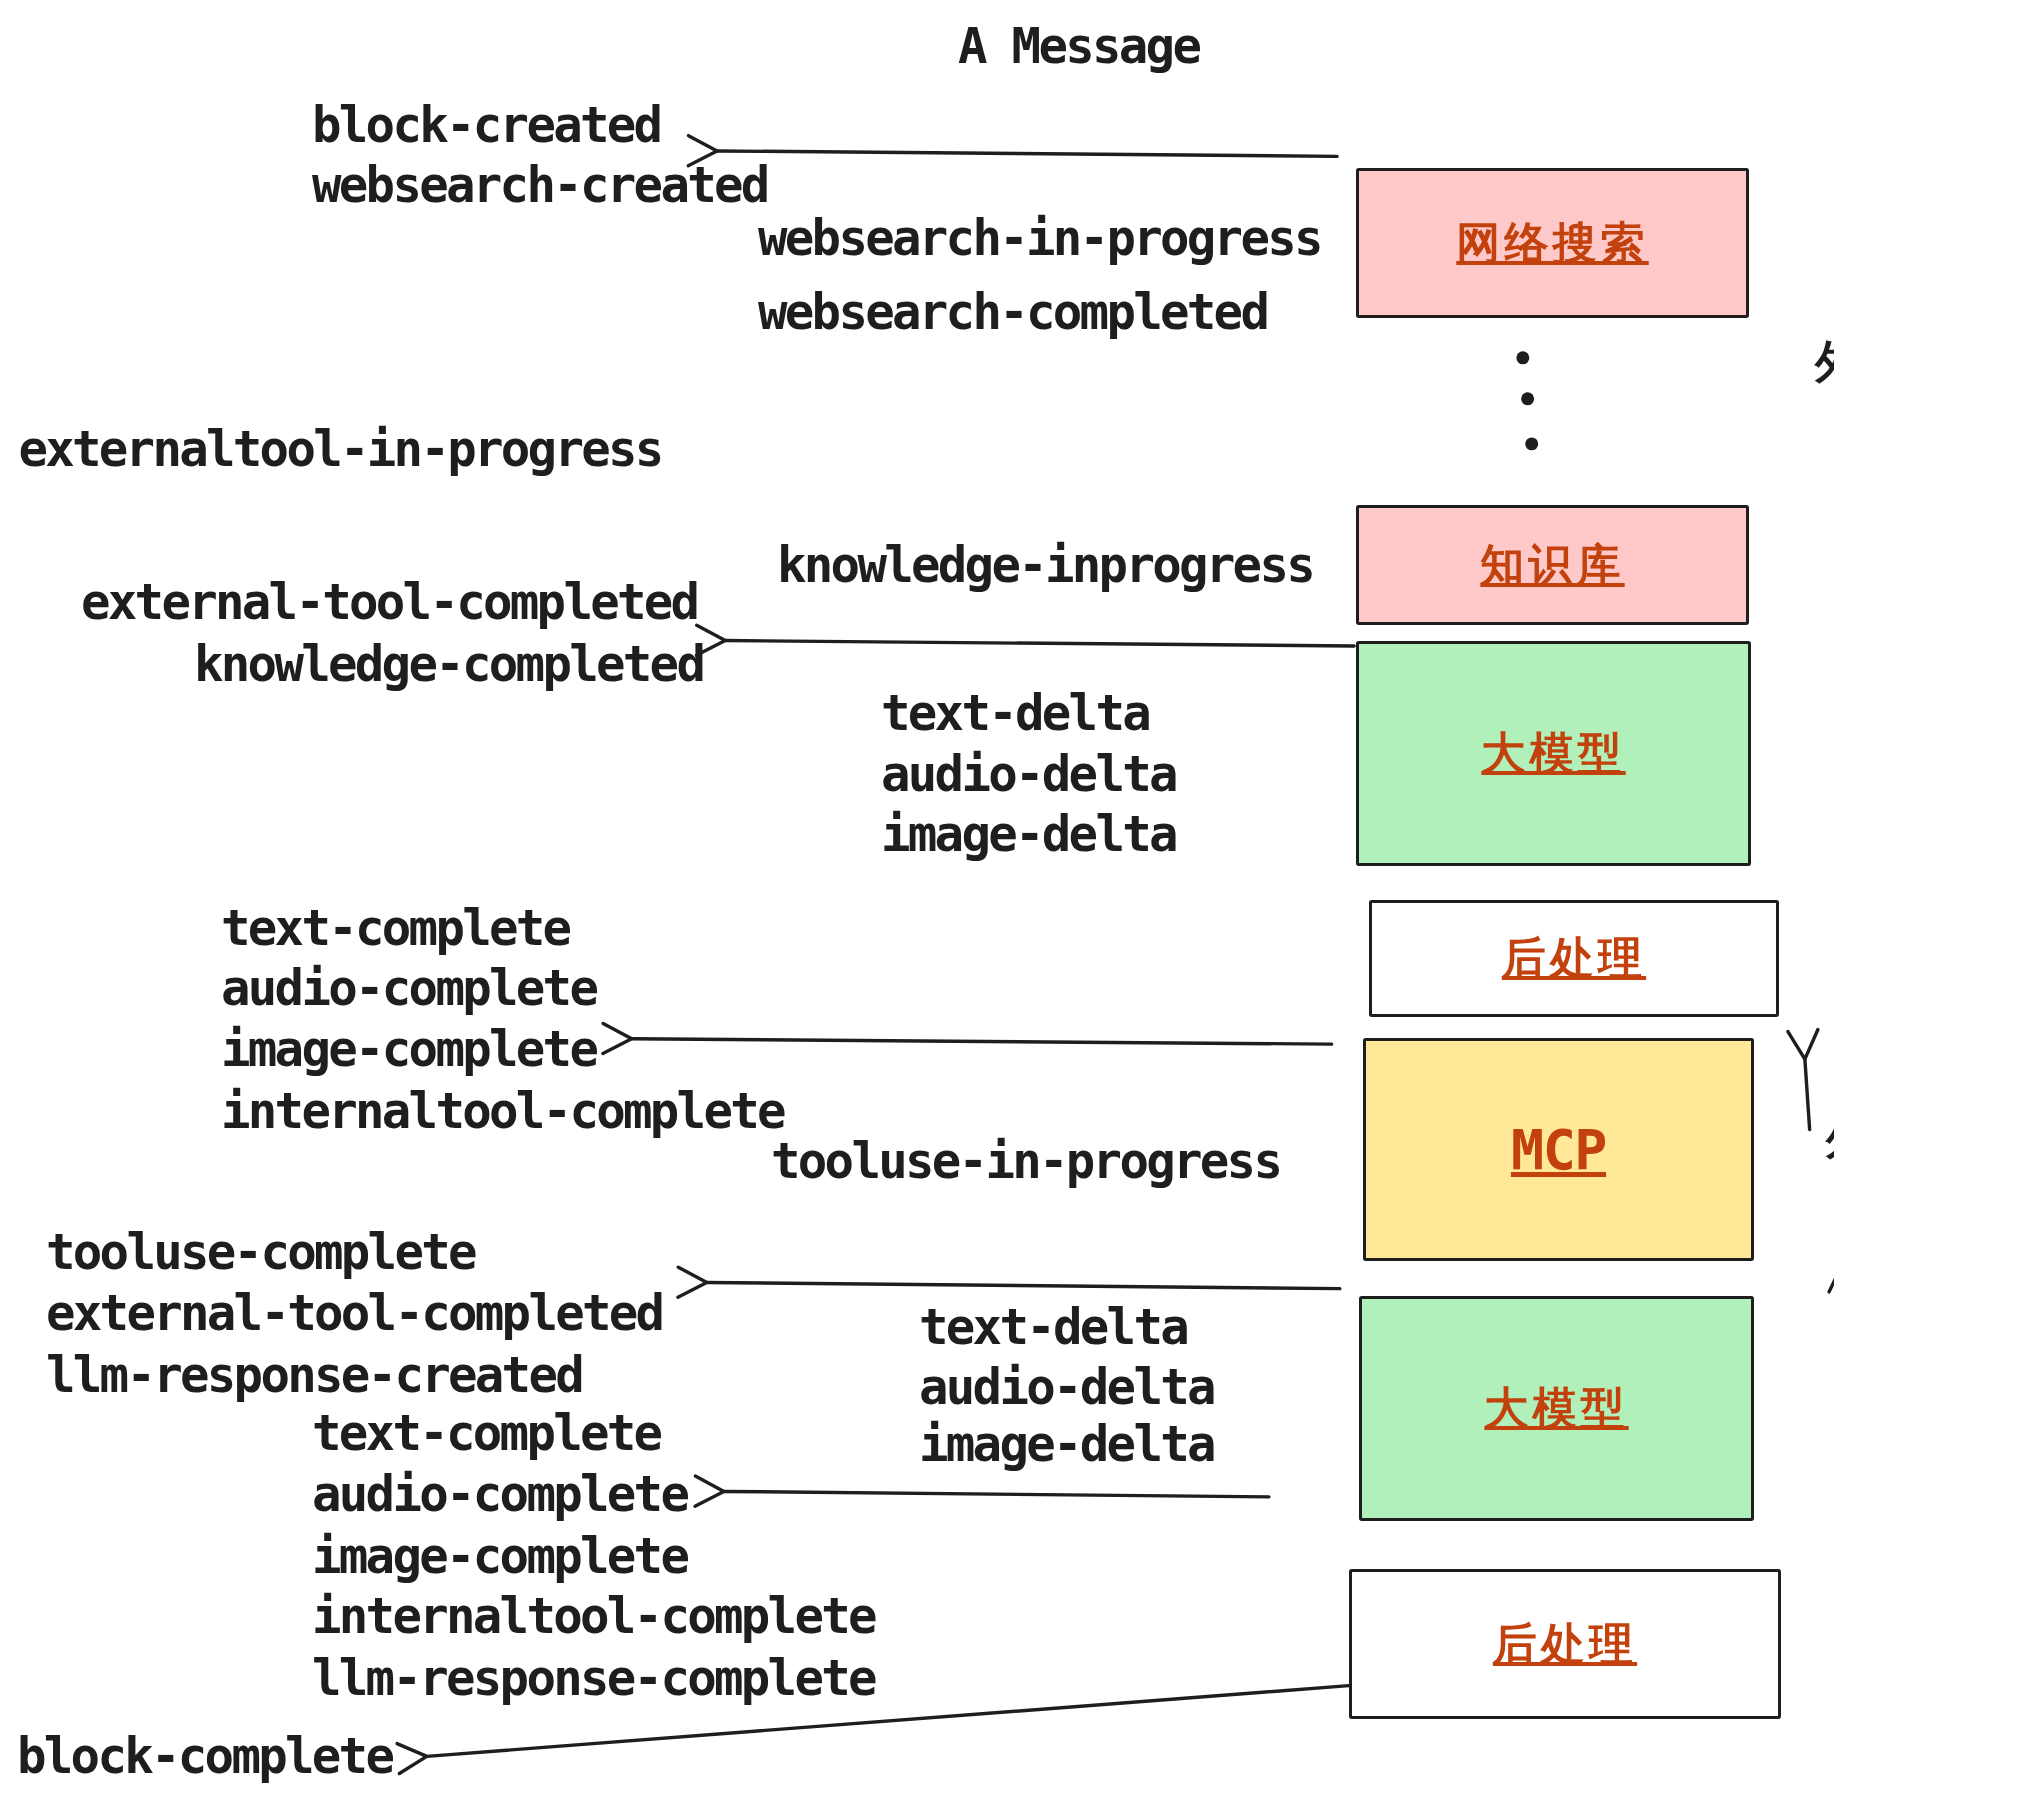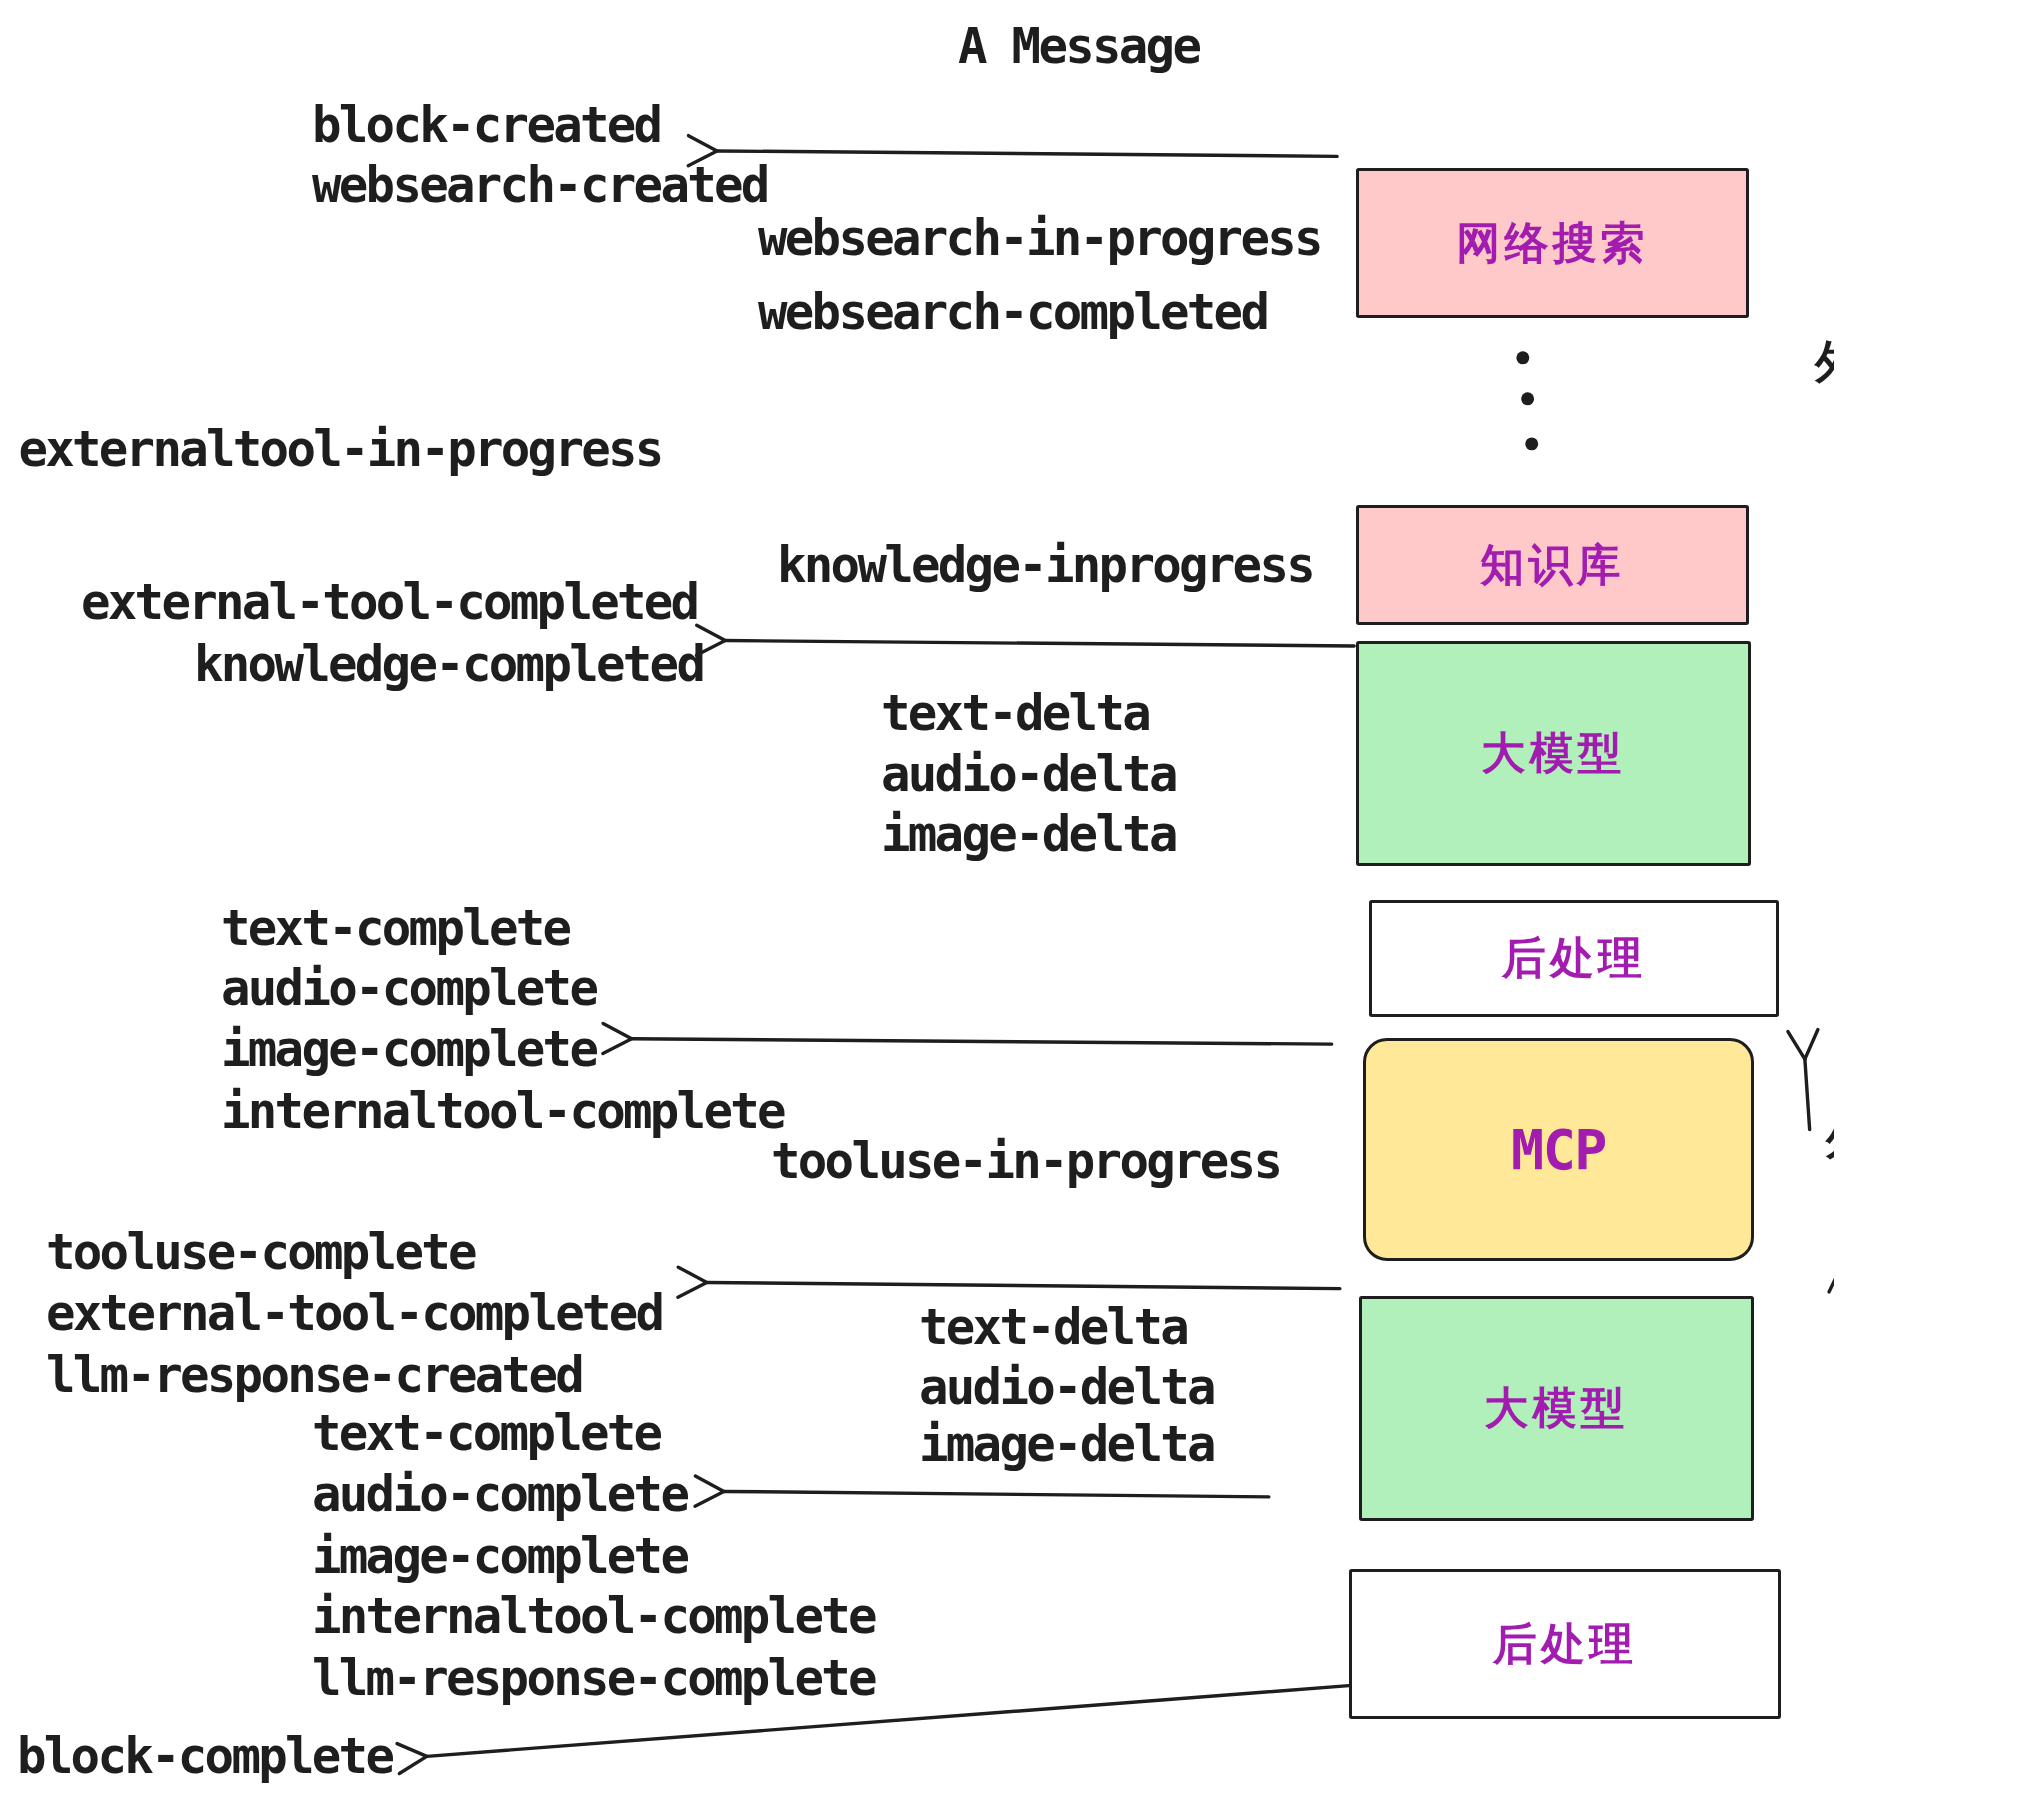--- a/index.html
+++ b/index.html
@@ -14,21 +14,21 @@
   .layer .head{stroke:var(--stroke);stroke-width:5;fill:none;stroke-linecap:round;}
   .layer circle{fill:var(--stroke);}
   .title{position:absolute;left:958px;top:19px;
          font:700 49px/55px "DejaVu Sans Mono","Liberation Mono",monospace;
          letter-spacing:-2.7px;color:var(--stroke);white-space:nowrap;}
   .ev{position:absolute;font-weight:700;font-size:49px;line-height:51px;
       letter-spacing:-2.7px;color:var(--stroke);white-space:nowrap;}
   .box{position:absolute;box-sizing:border-box;border:3.4px solid var(--stroke);
        border-radius:2.7px;display:flex;align-items:center;justify-content:center;}
   .box .lbl{font-family:"DejaVu Sans","Liberation Sans",sans-serif;
-            font-weight:600;font-size:44px;color:#a21caf;letter-spacing:4.1px;white-space:nowrap;}
+            font-weight:600;font-size:44px;color:#c2410c;letter-spacing:4.1px;white-space:nowrap;text-decoration:underline;}
   .box.mcp .lbl{font-family:"DejaVu Sans Mono","Liberation Mono",monospace;
                 font-weight:700;font-size:55px;letter-spacing:-1.4px;}
   .bg-pink{background:var(--box_pink);}
   .bg-green{background:var(--box_green);}
   .bg-yellow{background:var(--box_yellow);}
   .bg-white{background:var(--box_white);}
   .side{position:absolute;font-family:"DejaVu Sans","Liberation Sans",sans-serif;
         font-weight:600;color:var(--stroke);letter-spacing:2.7px;white-space:nowrap;}
   .side.s1{left:1815px;top:332px;font-size:46px;}
   .side.s2{left:1826px;top:1109px;font-size:45px;}
@@ -88,21 +88,21 @@
   </div>
   <div class="box bg-pink" style="left:1356px;top:505px;width:393px;height:120px;text-align:center;">
     <span class="lbl">知识库</span>
   </div>
   <div class="box bg-green" style="left:1356px;top:641px;width:395px;height:225px;">
     <span class="lbl">大模型</span>
   </div>
   <div class="box bg-white" style="left:1369px;top:900px;width:410px;height:117px;">
     <span class="lbl">后处理</span>
   </div>
-  <div class="box bg-yellow mcp" style="left:1363px;top:1038px;width:391px;height:223px;border-radius:24px;">
+  <div class="box bg-yellow mcp" style="left:1363px;top:1038px;width:391px;height:223px;">
     <span class="lbl">MCP</span>
   </div>
   <div class="box bg-green" style="left:1359px;top:1296px;width:395px;height:225px;">
     <span class="lbl">大模型</span>
   </div>
   <div class="box bg-white" style="left:1349px;top:1569px;width:432px;height:150px;">
     <span class="lbl">后处理</span>
   </div>
 
   <div class="side s1">外部工具</div>

